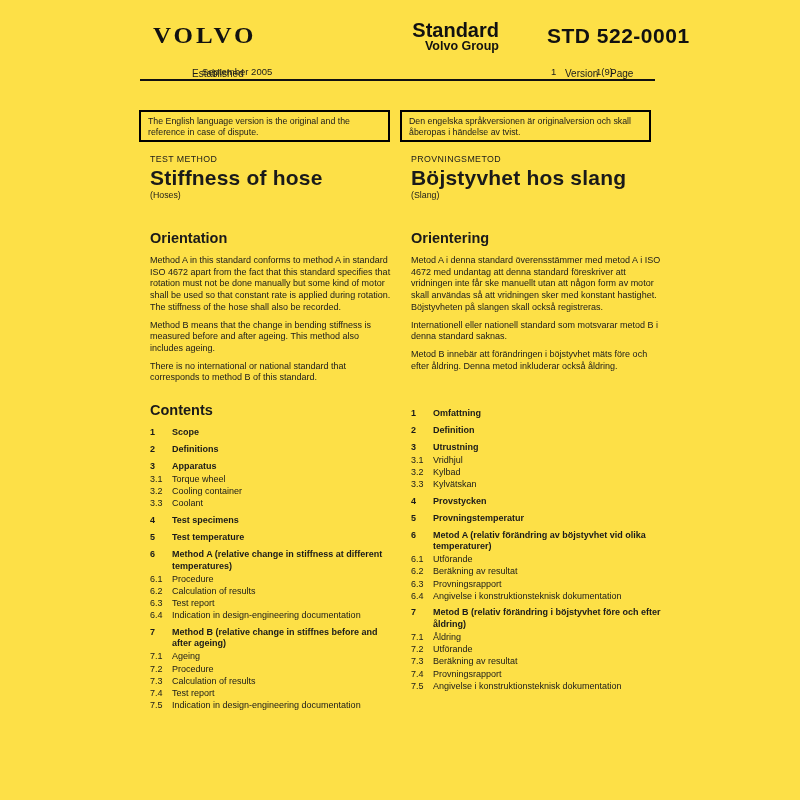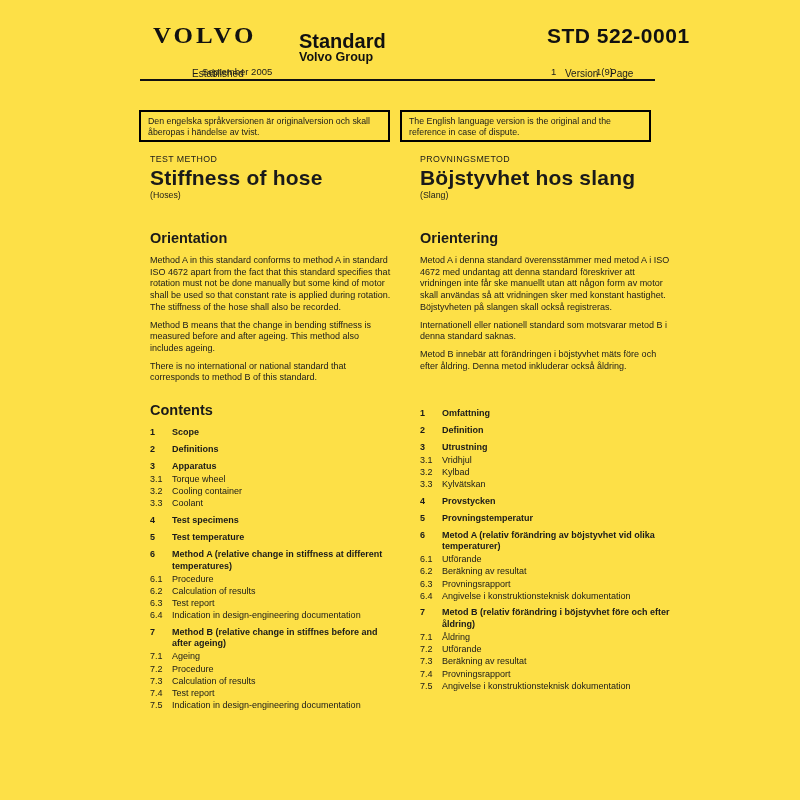--- a/index.html
+++ b/index.html
@@ -13,36 +13,36 @@
   }
   
   .header{position:relative;height:81px;}
   .logo{
     position:absolute;left:153px;top:23px;
     font-family:"Liberation Serif","DejaVu Serif",serif;
     font-weight:700;font-size:25px;letter-spacing:3px;
     transform:scaleY(0.9);transform-origin:top left;
     color:#111;
   }
-  .header-center{position:absolute;left:299px;top:31px;width:200px;text-align:left;}
+  .header-center{position:absolute;left:299px;top:20px;width:200px;text-align:right;}
   .doc-type{font-size:20px;font-weight:700;line-height:20px;color:#111;}
   .org{font-size:12.5px;font-weight:700;line-height:13px;color:#111;}
   .doc-number{position:absolute;left:515px;top:24px;font-size:21px;font-weight:700;color:#111;letter-spacing:0.5px;margin-left:32px;}
   .meta-label{position:absolute;font-size:10px;color:#1a1a1a;padding-left:44px;}
   .meta-value{position:absolute;font-size:9.5px;color:#1a1a1a;}
   .rule{position:absolute;left:140px;top:79px;width:515px;height:2px;background:#111;}
   
   .notice-row{margin:29px 0 0 139px;display:grid;grid-template-columns:251px 251px;column-gap:10px;}
   .notice-box{
     box-sizing:border-box;border:2px solid #000;
     padding:4px 7px 4px 7px;height:32px;
     font-size:8.8px;line-height:11px;
   }
   
-  .cols{margin-left:150px;display:grid;grid-template-columns:242px 250px;column-gap:28px;}
+  .cols{margin-left:150px;display:grid;grid-template-columns:242px 250px;column-gap:19px;}
   
   .title-row{margin-top:12px;}
   .kicker{font-size:8.8px;letter-spacing:0.4px;line-height:10px;}
   .doc-title{font-size:21px;font-weight:700;line-height:23px;margin-top:2px;letter-spacing:0.2px;}
   .subtitle{font-size:8.8px;line-height:10px;margin-top:1px;}
   
   .orientation-row{margin-top:30px;}
   .section-heading{font-size:14.5px;font-weight:700;line-height:16px;margin:0 0 9px 0;}
   .body-para{margin:0 0 6px 0;font-size:9px;line-height:11.7px;}
   
@@ -69,22 +69,22 @@
     <span class="meta-value" style="left:202px;top:66px;">September 2005</span>
     <span class="meta-label" style="left:521px;top:68px;">Version</span>
     <span class="meta-value" style="left:551px;top:66px;">1</span>
     <span class="meta-label" style="left:566px;top:68px;">Page</span>
     <span class="meta-value" style="left:596px;top:66px;">1(9)</span>
 
     <div class="rule"></div>
   </div>
 
   <div class="notice-row">
+    <div class="notice-box">The English language version is the original and the reference in case of dispute.</div>
     <div class="notice-box">Den engelska språkversionen är originalversion och skall åberopas i händelse av tvist.</div>
-    <div class="notice-box">The English language version is the original and the reference in case of dispute.</div>
   </div>
 
   <div class="cols title-row">
     <div>
       <div class="kicker">TEST METHOD</div>
       <div class="doc-title">Stiffness of hose</div>
       <div class="subtitle">(Hoses)</div>
     </div>
     <div>
       <div class="kicker">PROVNINGSMETOD</div>

